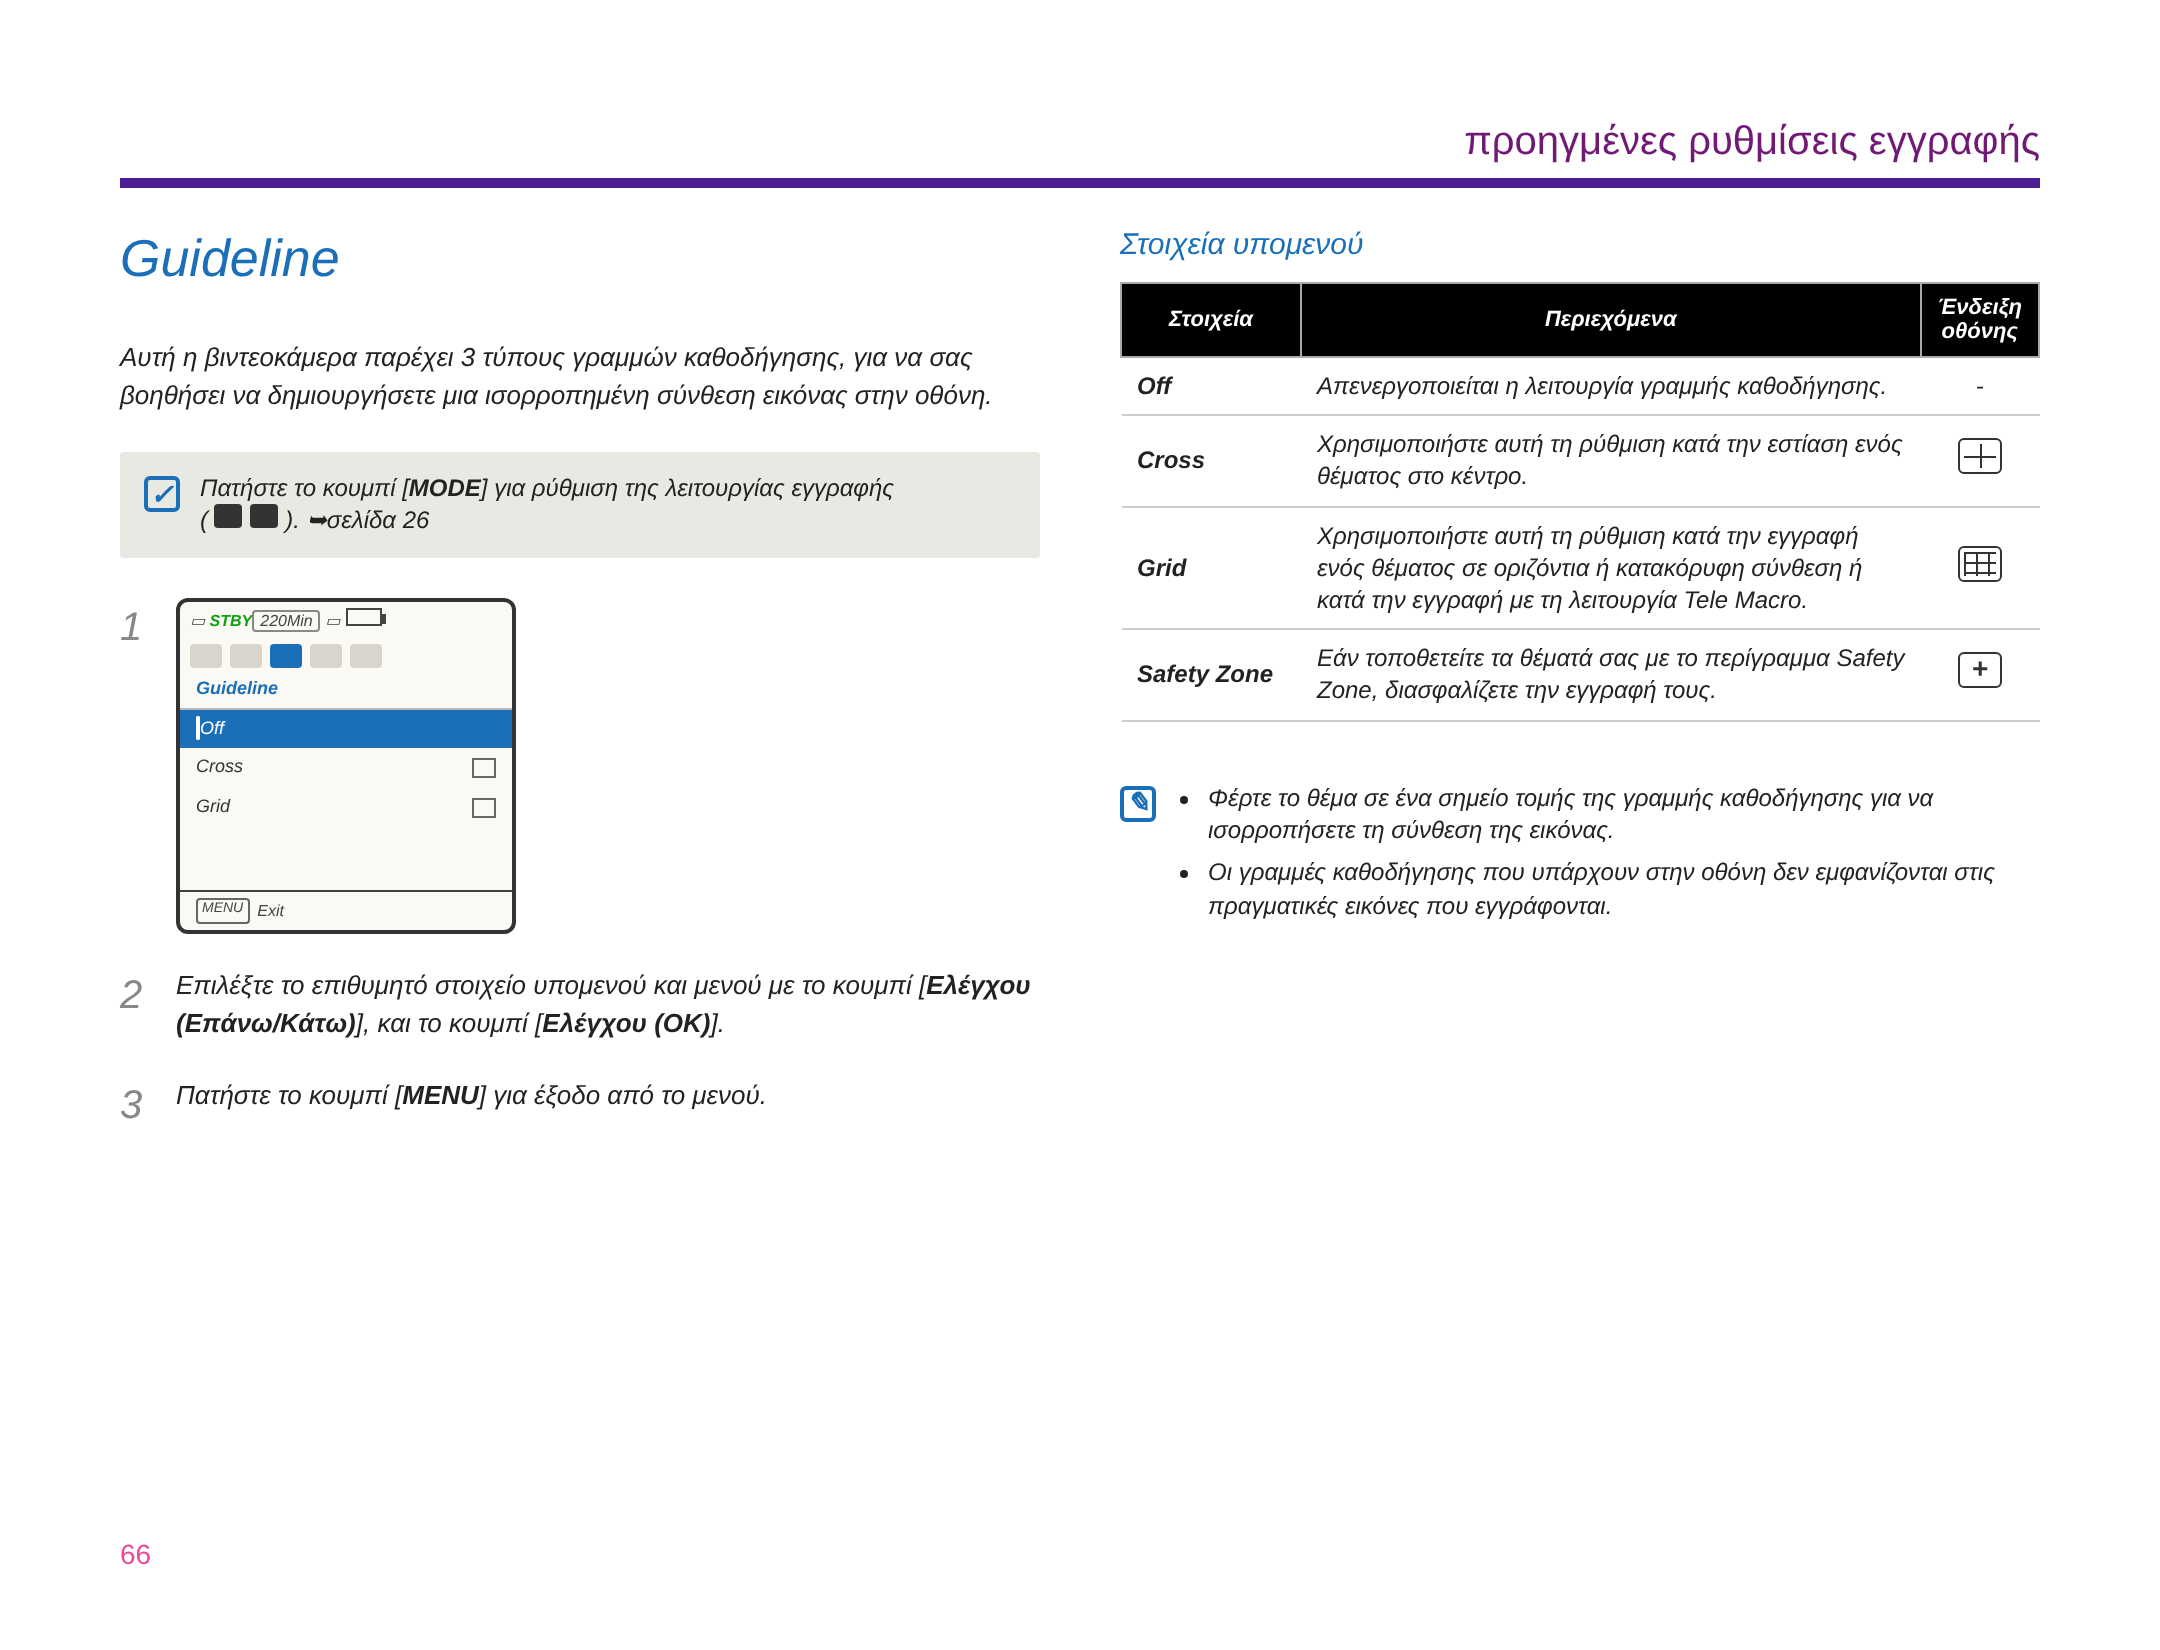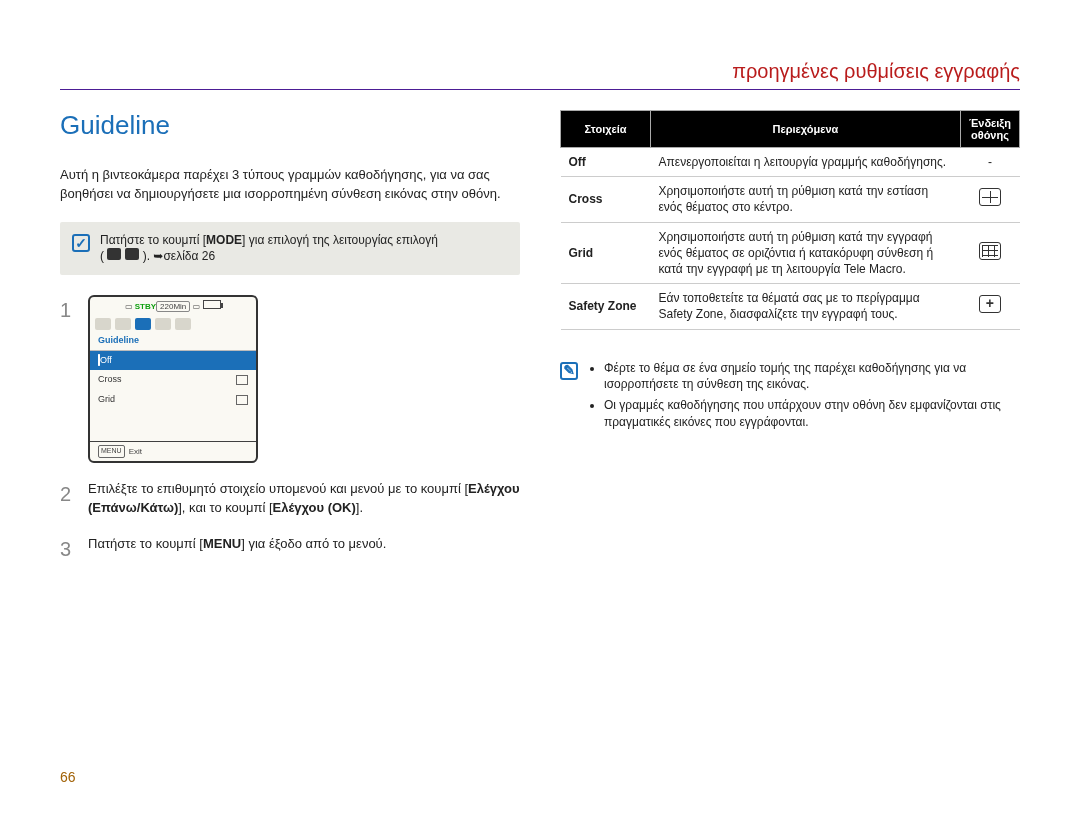--- a/index.html
+++ b/index.html
@@ -8,28 +8,29 @@
     background: #fff;
     width: 1080px;
     height: 825px;
     padding: 60px 60px 40px 60px;
     position: relative;
     color: #222;
   }
   .chapter-title {
     text-align: right;
     font-size: 20px;
-    color: #b91c1c;
-    border-bottom: 1px solid #4c1d95;
+    color: #701a75;
+    border-bottom: 5px solid #4c1d95;
     padding-bottom: 6px;
     margin-bottom: 20px;
   }
   .columns {
     display: flex;
     gap: 40px;
+    font-style: italic;
   }
   .col {
     flex: 1;
     min-width: 0;
   }
   .section-title {
     color: #1b6fb8;
     font-size: 26px;
     font-weight: normal;
     margin-bottom: 10px;
@@ -78,21 +79,21 @@
     width: 170px;
   }
   .lcd {
     border: 2px solid #333;
     border-radius: 6px;
     font-size: 9px;
     background: #faf9f3;
     overflow: hidden;
   }
   .lcd-top {
-    display: flex; justify-content: center; align-items: center;
+    display: flex; justify-content: flex-start; align-items: center;
     padding: 3px 5px;
     font-size: 8px;
     color: #444;
   }
   .stby { color: #10a010; font-weight: bold; }
   .lcd-time { border: 1px solid #888; padding: 0 3px; border-radius: 2px; font-size: 8px;}
   .batt { display: inline-block; width: 18px; height: 9px; border: 1px solid #444; position: relative; margin-left: 3px;}
   .batt::after { content:""; position:absolute; right:-3px; top:2px; width:2px; height:5px; background:#444;}
   .lcd-tabs { display: flex; padding: 2px 5px; gap: 4px;}
   .lcd-tab { width: 16px; height: 12px; background: #d8d6cc; border-radius: 2px;}
@@ -160,38 +161,38 @@
     margin-top: 30px;
   }
   .tips ul { list-style: disc; padding-left: 16px;}
   .tips li { margin-bottom: 4px;}
 
   .page-num {
     position: absolute;
     bottom: 40px;
     left: 60px;
     font-size: 14px;
-    color: #a16207;
+    color: #ec4899;
   }
 </style>
 </head>
 <body>
 
 <div class="chapter-title">προηγμένες ρυθμίσεις εγγραφής</div>
 
 <div class="columns">
 
   <div class="col">
     <div class="section-title">Guideline</div>
     <p class="intro">Αυτή η βιντεοκάμερα παρέχει 3 τύπους γραμμών καθοδήγησης, για να σας βοηθήσει να δημιουργήσετε μια ισορροπημένη σύνθεση εικόνας στην οθόνη.</p>
 
     <div class="note-box">
       <span class="note-icon">✓</span>
       <div class="note-text">
-        <span>Πατήστε το κουμπί [</span><b>MODE</b><span>] για επιλογή της λειτουργίας επιλογή</span><br>
+        <span>Πατήστε το κουμπί [</span><b>MODE</b><span>] για ρύθμιση της λειτουργίας εγγραφής</span><br>
         ( <span class="mode-icons">
             <span class="mi"></span>
             <span class="mi"></span>
           </span> ). ➥<span>σελίδα 26</span>
       </div>
     </div>
 
     <div class="steps">
 
       <div class="step-row">
@@ -243,20 +244,21 @@
         <div class="step-num">3</div>
         <div class="step-body">
           <span>Πατήστε το κουμπί [</span><b>MENU</b><span>] για έξοδο από το μενού.</span>
         </div>
       </div>
 
     </div>
   </div>
 
   <div class="col">
+    <div class="submenu-title">Στοιχεία υπομενού</div>
 
     <table class="submenu">
       <thead>
         <tr>
           <th>Στοιχεία</th>
           <th>Περιεχόμενα</th>
           <th>Ένδειξη οθόνης</th>
         </tr>
       </thead>
       <tbody>
@@ -279,21 +281,21 @@
           <td class="name">Safety Zone</td>
           <td>Εάν τοποθετείτε τα θέματά σας με το περίγραμμα Safety Zone, διασφαλίζετε την εγγραφή τους.</td>
           <td class="ico"><span class="osd-ic sz"></span></td>
         </tr>
       </tbody>
     </table>
 
     <div class="tips">
       <span class="note-icon">✎</span>
       <ul>
-        <li>Φέρτε το θέμα σε ένα σημείο τομής της παρέχει καθοδήγησης για να ισορροπήσετε τη σύνθεση της εικόνας.</li>
+        <li>Φέρτε το θέμα σε ένα σημείο τομής της γραμμής καθοδήγησης για να ισορροπήσετε τη σύνθεση της εικόνας.</li>
         <li>Οι γραμμές καθοδήγησης που υπάρχουν στην οθόνη δεν εμφανίζονται στις πραγματικές εικόνες που εγγράφονται.</li>
       </ul>
     </div>
   </div>
 
 </div>
 
 <div class="page-num">66</div>
 
 </body></html>

